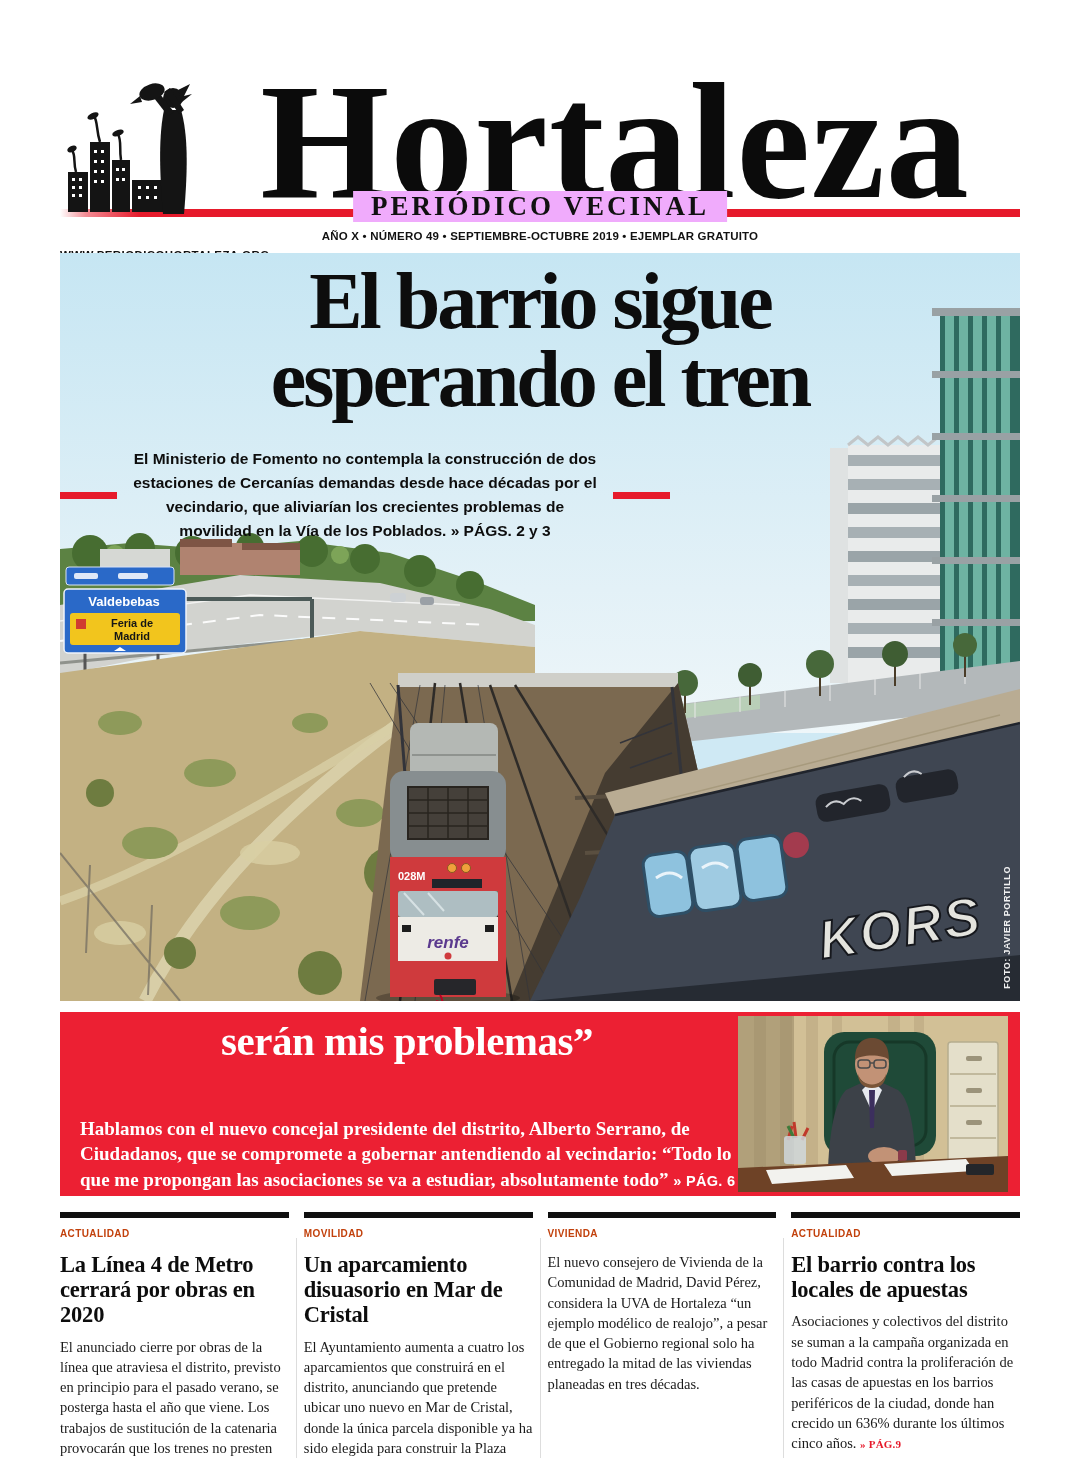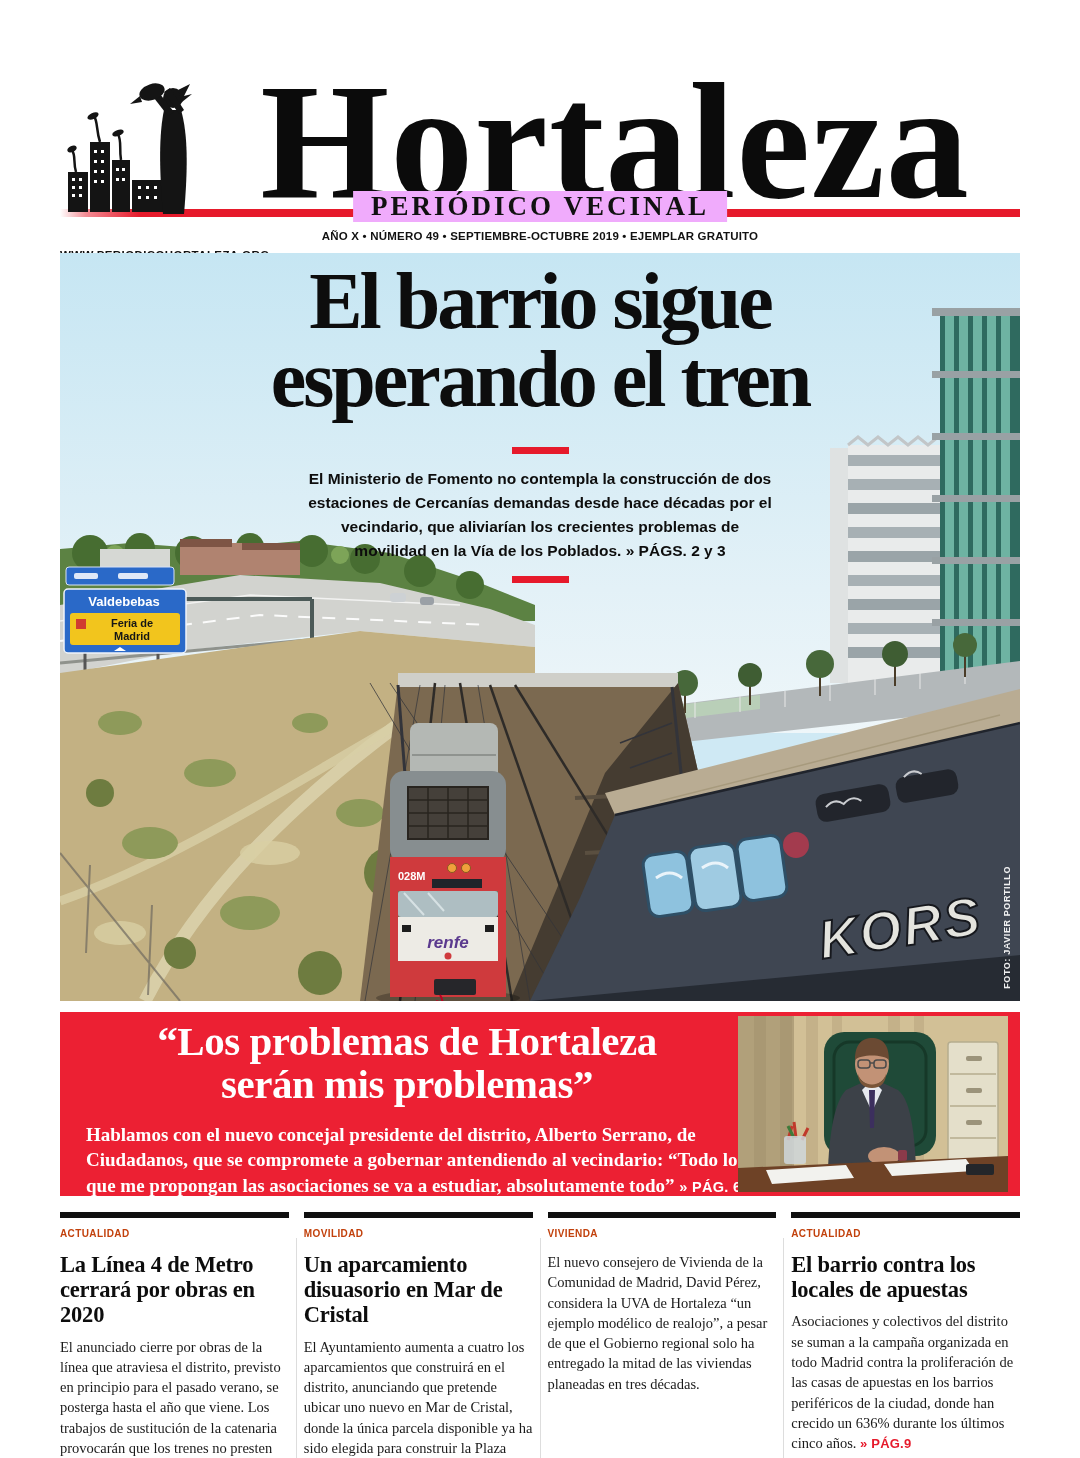--- a/index.html
+++ b/index.html
@@ -18,46 +18,46 @@
   .mast-issue{position:absolute;left:0;top:162px;width:100%;text-align:center;
       font-family:"Liberation Sans","DejaVu Sans",sans-serif;font-weight:700;font-size:11.5px;letter-spacing:.2px;}
   .mast-web{position:absolute;left:0;top:181px;width:100%;text-align:left;
       font-family:"Liberation Sans","DejaVu Sans",sans-serif;font-weight:700;font-size:11.5px;letter-spacing:.4px;}
   
   .photo{position:absolute;left:60px;top:253px;width:960px;height:748px;overflow:hidden;background:#cfe9f4;}
   .photo svg.scene{position:absolute;left:0;top:0;}
   .headline{position:absolute;left:0;top:10px;width:100%;text-align:center;z-index:5;
       font-weight:700;font-size:80px;line-height:.97;letter-spacing:-3px;color:#0d0d0d;}
   .stand-block{position:absolute;left:0;top:194px;width:100%;z-index:5;
-      display:flex;flex-direction:column;align-items:center;gap:13px;}
+      display:flex;align-items:center;gap:13px;}
   .red-dash{width:57px;height:7px;background:#e61a2b;}
   .standfirst{width:470px;text-align:center;margin:0;
       font-family:"Liberation Sans","DejaVu Sans",sans-serif;font-weight:700;font-size:15.5px;line-height:1.55;color:#0d0d0d;}
   .credit{position:absolute;right:8px;bottom:12px;z-index:6;color:#fff;opacity:.92;
       font-family:"Liberation Sans","DejaVu Sans",sans-serif;font-weight:700;font-size:9px;letter-spacing:.6px;
       writing-mode:vertical-rl;transform:rotate(180deg);}
   
   .banner{position:absolute;left:60px;top:1012px;width:960px;height:184px;background:#ec2033;color:#fff;}
   .quote{position:absolute;left:0;top:8px;width:694px;text-align:center;
       font-weight:700;font-size:41px;line-height:1.06;letter-spacing:-.5px;}
-  .banner-body{position:absolute;left:18px;top:102px;width:660px;margin:8px;
+  .banner-body{position:absolute;left:18px;top:102px;width:660px;margin:2px;
       font-weight:700;font-size:19px;line-height:1.33;}
   .banner-body .pgref{font-family:"Liberation Sans","DejaVu Sans",sans-serif;font-size:14.5px;letter-spacing:.3px;}
   .portrait{position:absolute;top:4px;right:12px;width:270px;height:176px;overflow:hidden;}
   
   .briefs{position:absolute;left:60px;top:1212px;width:960px;display:flex;gap:15px;}
   .brief{flex:1;position:relative;}
   .brief:not(:first-child)::before{content:'';position:absolute;left:-8px;top:26px;bottom:-6px;width:1px;background:#ddd;}
   .brief .rule{height:6px;background:#0f0f0f;margin-bottom:10px;}
   .kicker{font-family:Liberation Sans, sans-serif;font-weight:700;font-size:10px;
       letter-spacing:.4px;color:#c2410c;margin-bottom:13px;}
   .brief h3{margin:0 0 9px;font-weight:700;font-size:22.5px;line-height:1.12;letter-spacing:-.2px;color:#0d0d0d;}
   .brief p{margin:0;font-size:14.5px;line-height:1.4;color:#1a1a1a;}
-  .brief .pgref{color:#e61a2b;font-family:Liberation Sans, sans-serif;
-      font-weight:700;font-size:13px;letter-spacing:.2px;}
+  .brief .pgref{color:#e61a2b;font-family:Liberation Serif, serif;
+      font-weight:700;font-size:11px;letter-spacing:.2px;}
 </style>
 </head>
 <body>
 
 <div class="page">
 
   <div class="masthead">
     <div class="mast-rule"></div>
     <svg class="logo" viewBox="0 0 152 150" width="152" height="150">
       <g fill="#141414">
@@ -337,21 +337,20 @@
     <div class="stand-block">
       <div class="red-dash"></div>
       <p class="standfirst"><span>El Ministerio de Fomento no contempla la construcción de dos estaciones de Cercanías demandas desde hace décadas por el vecindario, que aliviarían los crecientes problemas de movilidad en la Vía de los Poblados.</span> <span class="pgref">» PÁGS. 2 y 3</span></p>
       <div class="red-dash"></div>
     </div>
     <div class="credit">FOTO: JAVIER PORTILLO</div>
   </div>
 
   <div class="banner">
     <div class="quote">
-      <div>“Los problemas de Hortaleza</div>
       <div>serán mis problemas”</div>
     </div>
     <p class="banner-body"><span>Hablamos con el nuevo concejal presidente del distrito, Alberto Serrano, de Ciudadanos, que se compromete a gobernar antendiendo al vecindario: “Todo lo que me propongan las asociaciones se va a estudiar, absolutamente todo”</span> <span class="pgref">» PÁG. 6</span></p>
     <div class="portrait">
       <svg viewBox="0 0 270 176" width="270" height="176">
         <rect width="270" height="176" fill="#d2c096"></rect>
         <g fill="#c4b189">
           <rect x="16" width="12" height="176"></rect>
             <rect x="42" width="12" height="176"></rect>
             <rect x="68" width="12" height="176"></rect>

